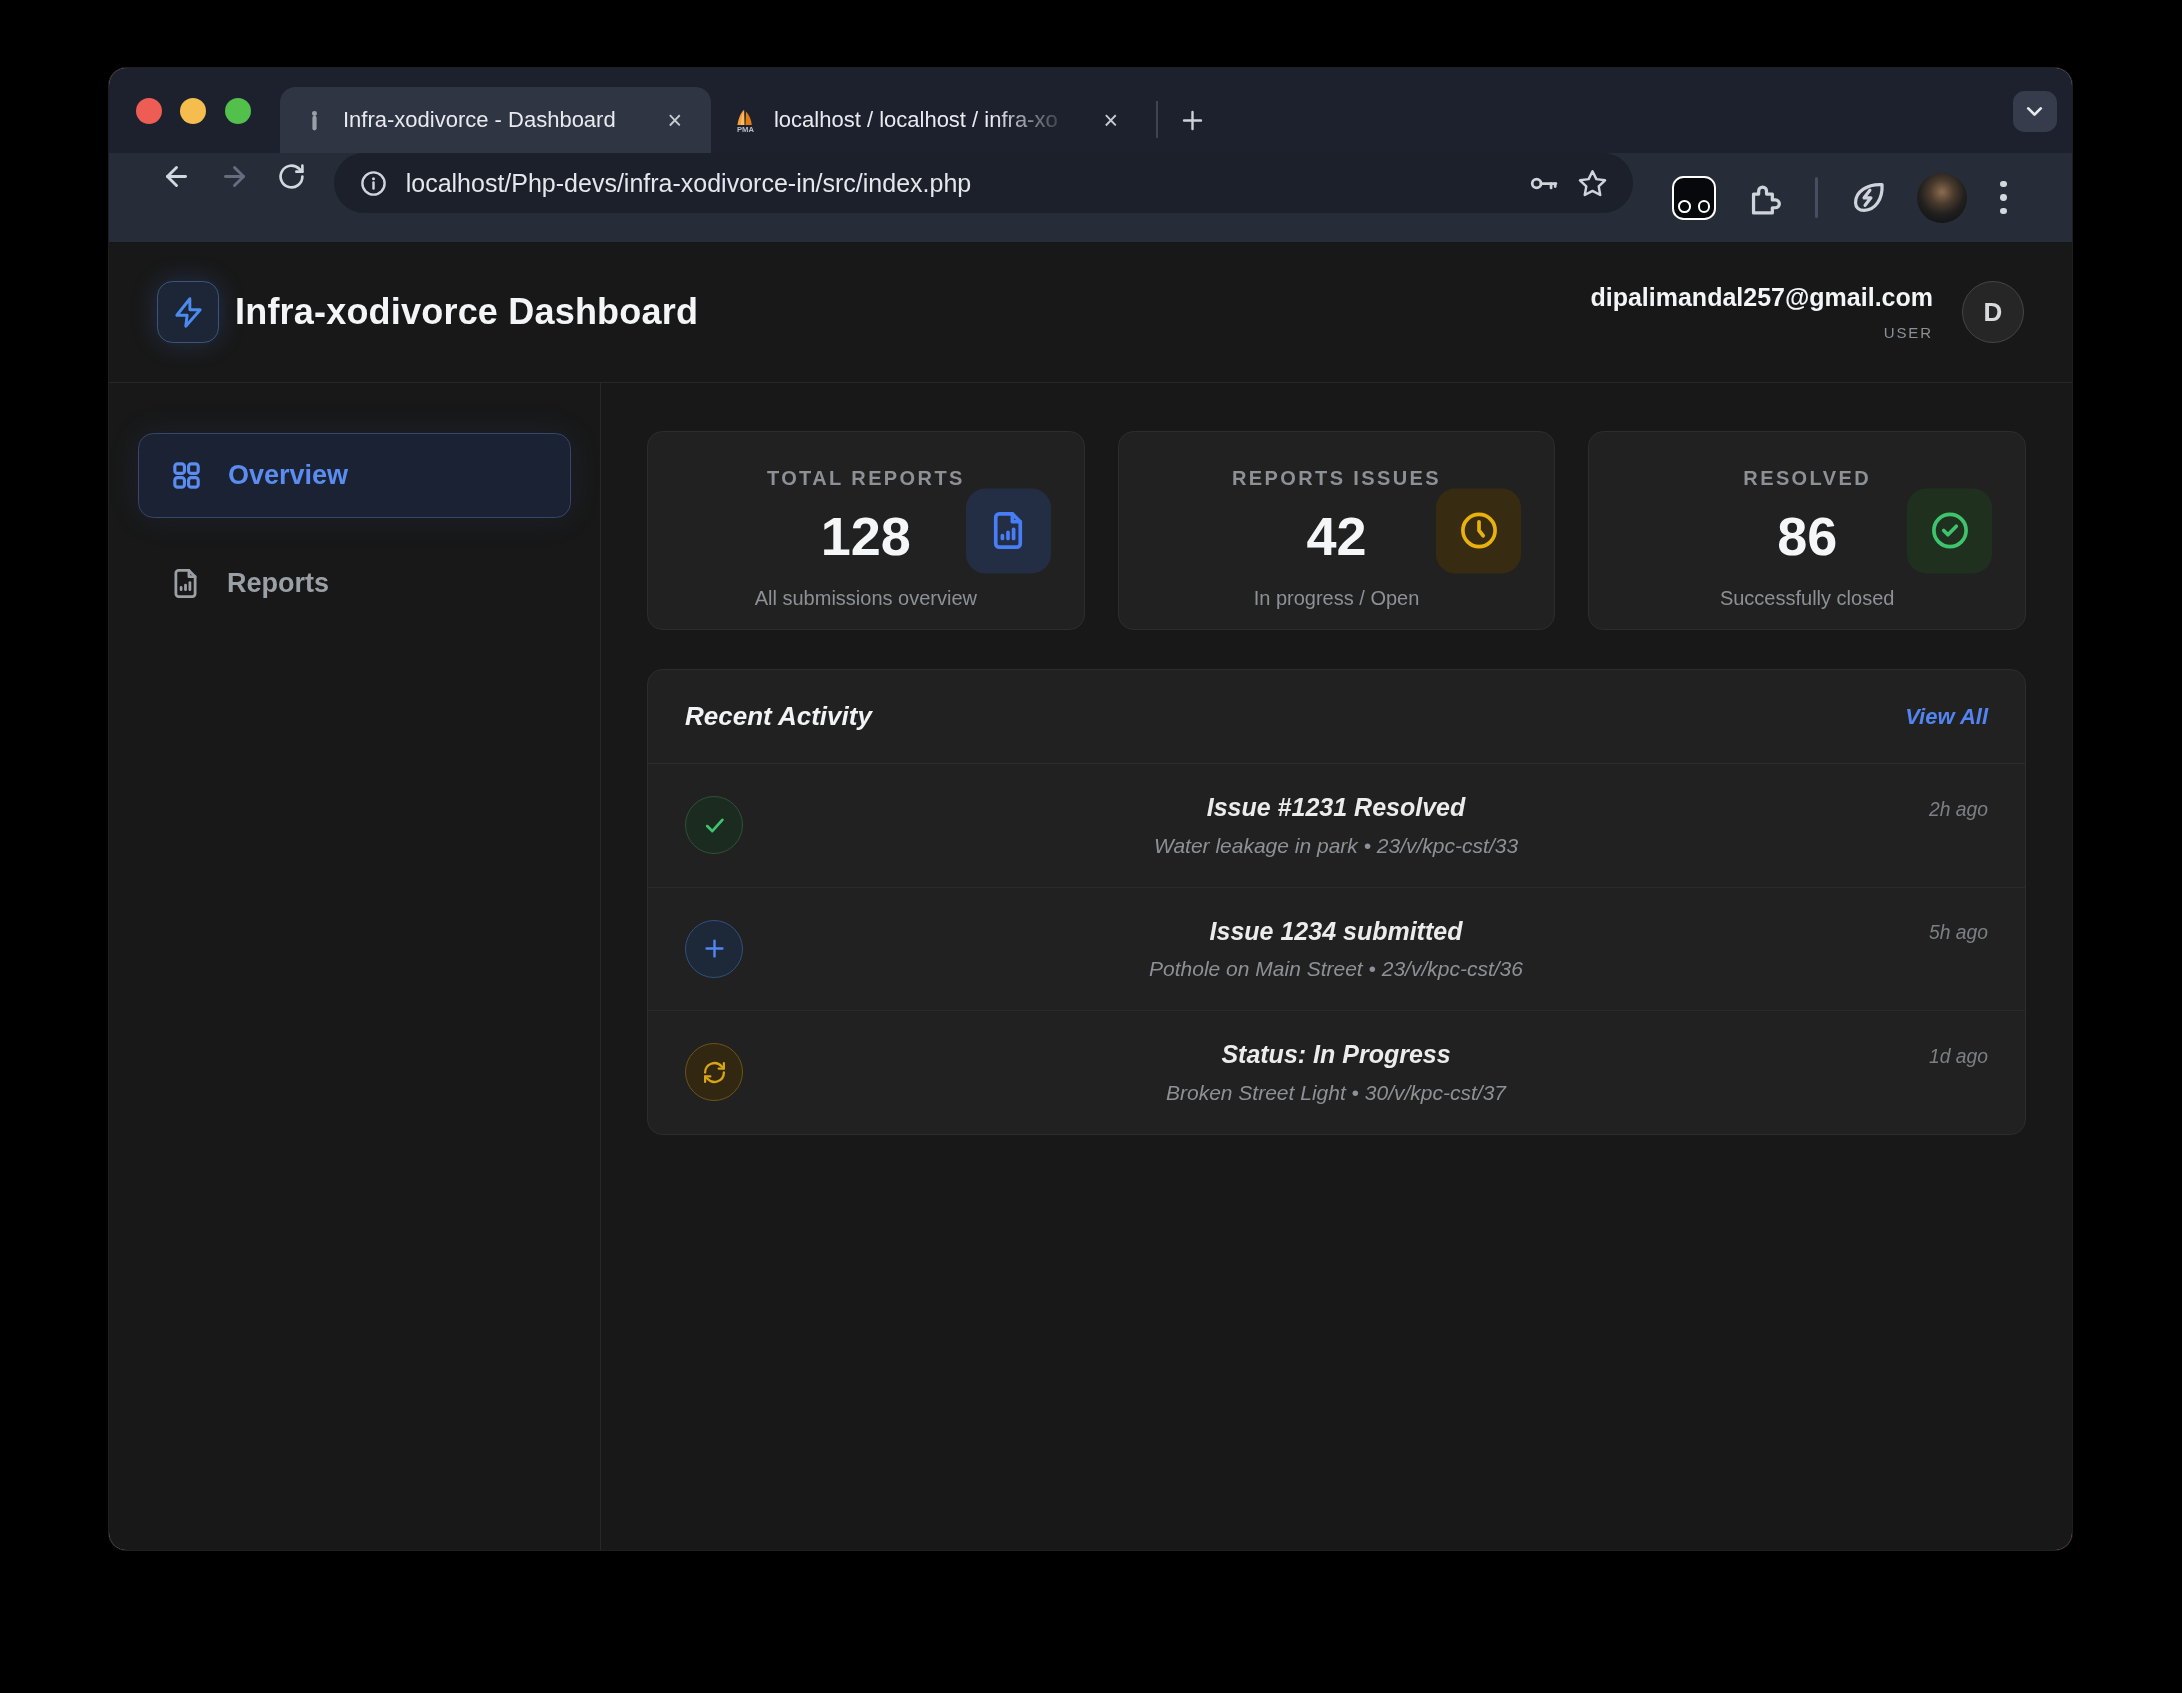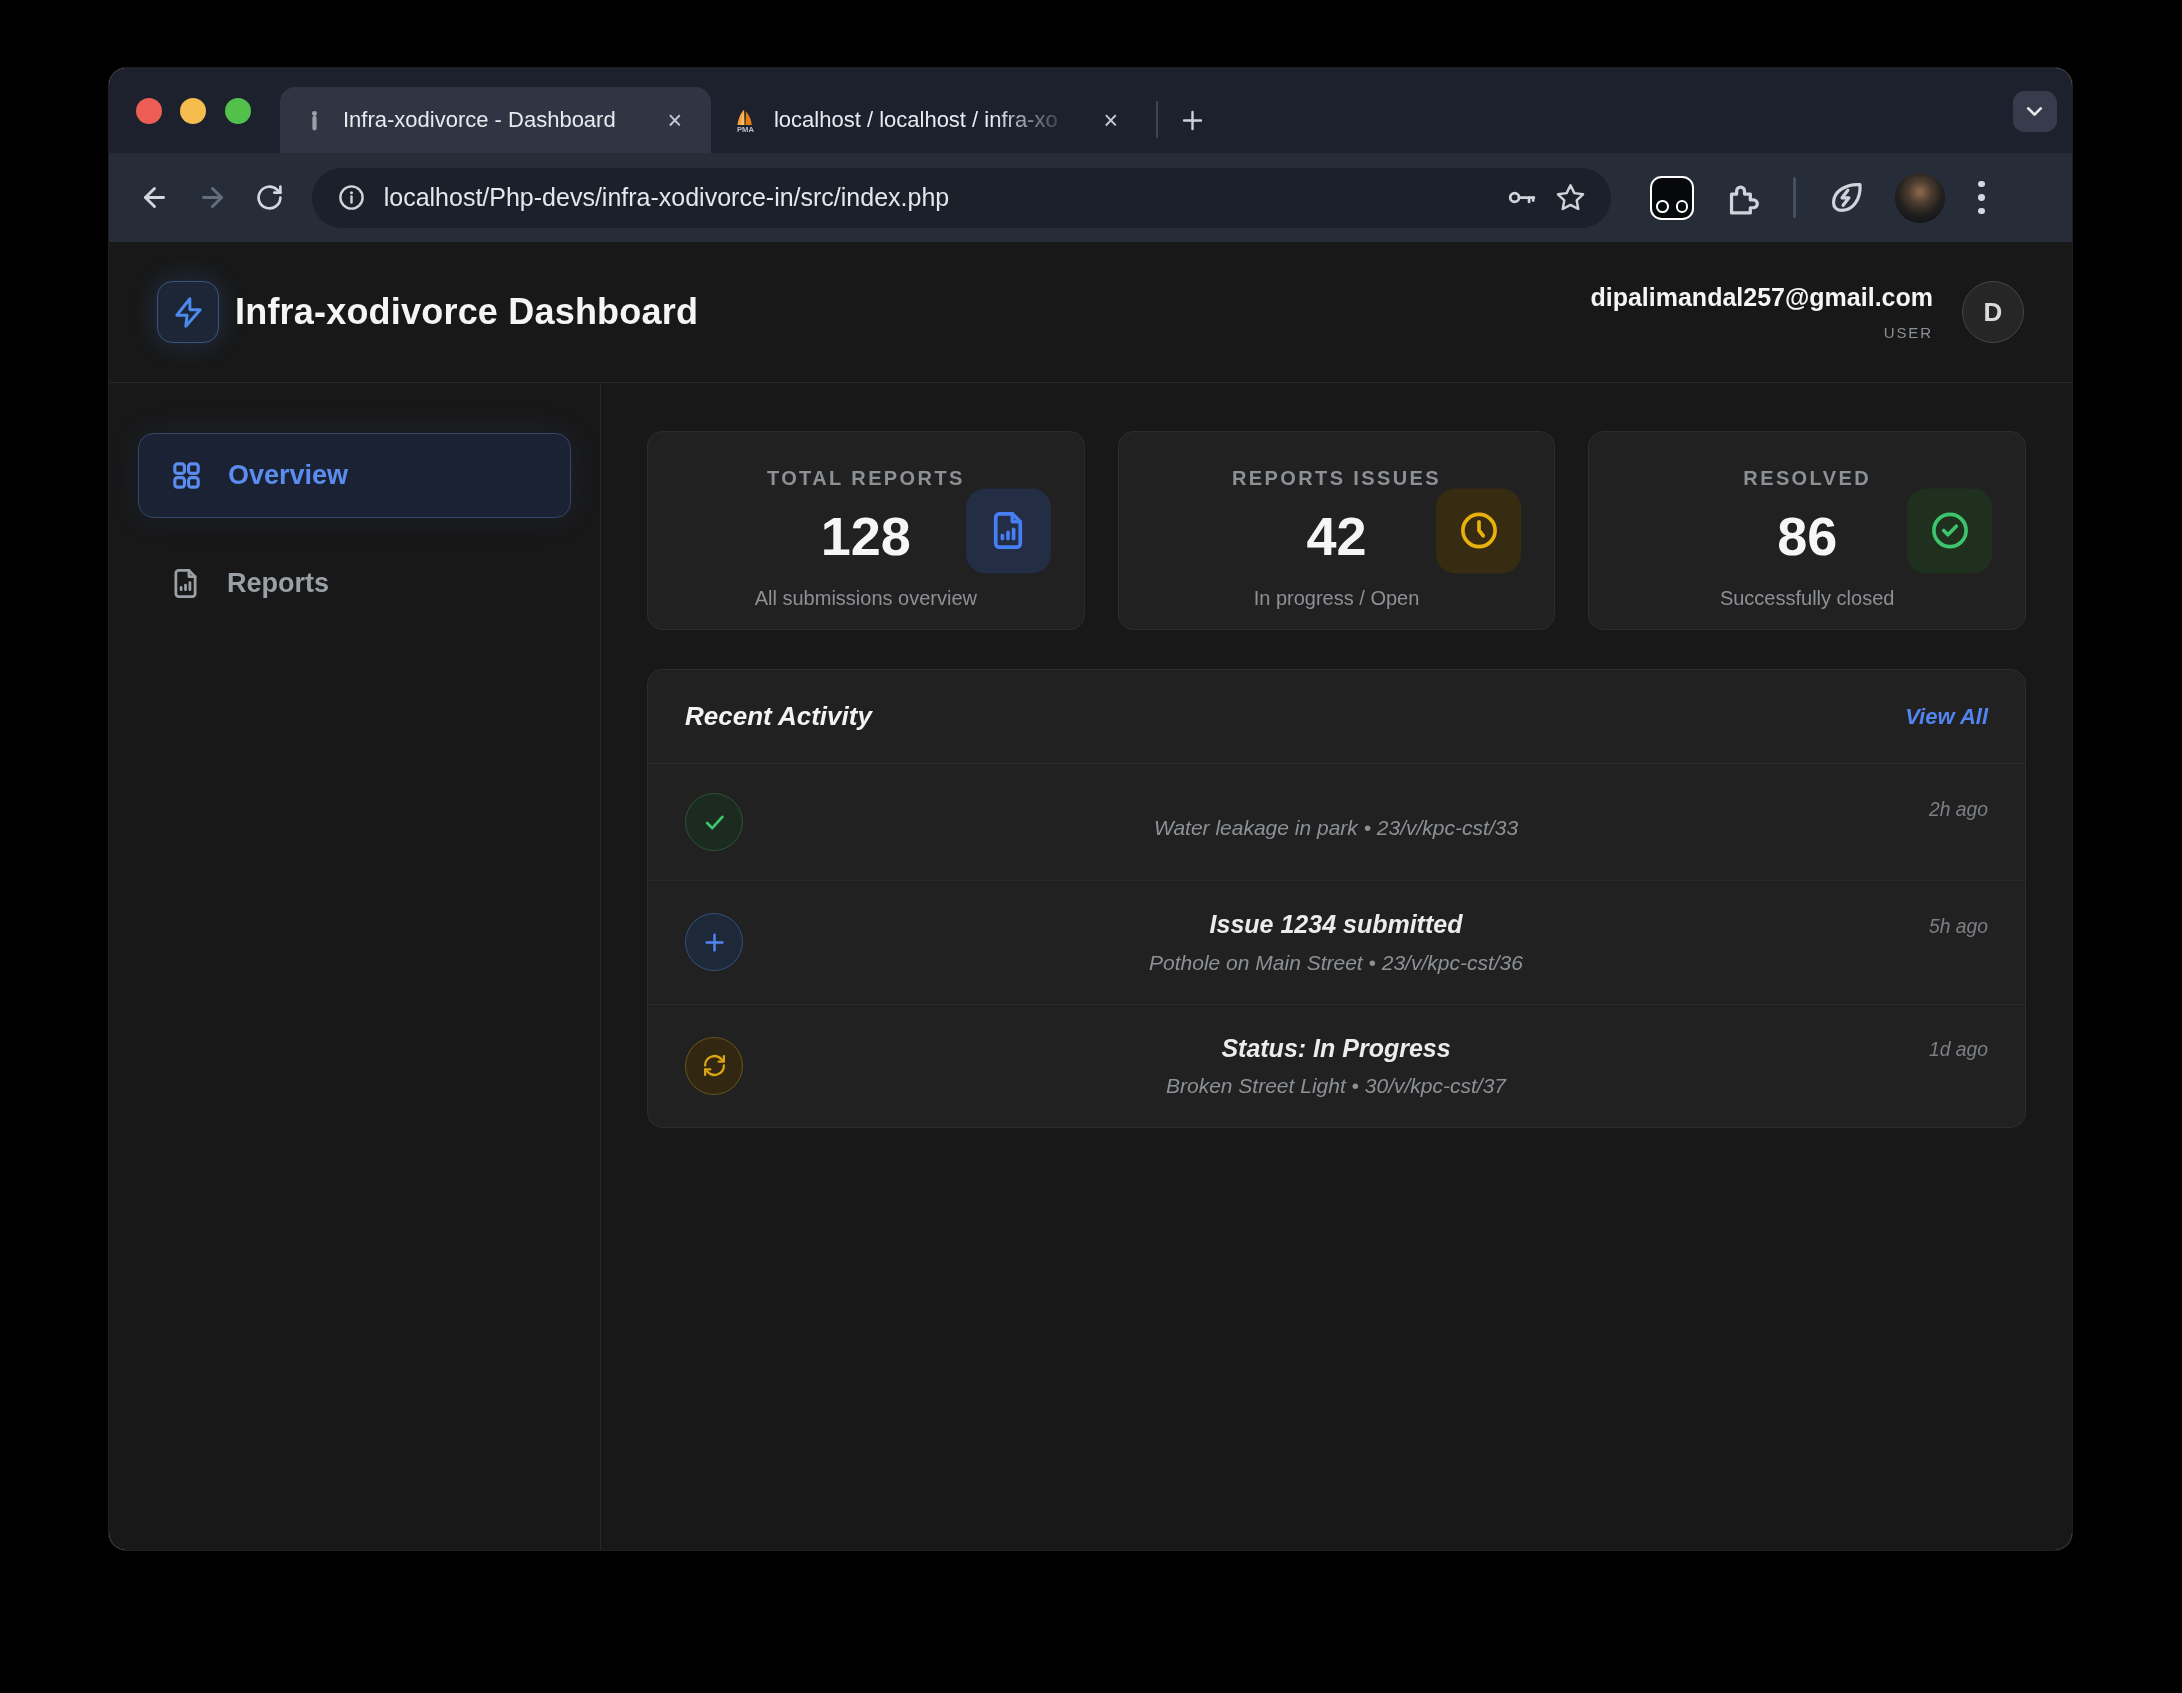--- a/index.html
+++ b/index.html
@@ -26,21 +26,21 @@
   .tab-label { font-size:22px; color:#e8eaef; white-space:nowrap; overflow:hidden; flex:1; }
   .tab.inactive .tab-label { -webkit-mask-image:linear-gradient(to right,#000 72%,transparent 98%); mask-image:linear-gradient(to right,#000 72%,transparent 98%); }
   .tab-close { width:33px; height:33px; border-radius:7.7px; display:flex; align-items:center; justify-content:center; color:#c7cbd3; font-size:25px; line-height:1; flex:none; }
   .favicon { width:27px; height:27px; flex:none; display:flex; align-items:center; justify-content:center; }
 
   .tab-separator { width:1.9px; height:37px; background:#3e4452; margin:0 13.5px 15.4px 9.7px; }
   .new-tab-button { width:42px; height:42px; margin-bottom:11.6px; border-radius:9.7px; display:flex; align-items:center; justify-content:center; color:#cdd1d8; }
   .tabsearch-button { position:absolute; right:15.4px; top:23px; width:44px; height:41px; border-radius:11.6px; background:#363c4b; display:flex; align-items:center; justify-content:center; color:#e7e9ed; }
 
   
-  .toolbar { height:89px; background:#272c39; display:flex; align-items:center; padding:0 17px; flex:none; }
+  .toolbar { height:89px; background:#272c39; display:flex; padding:0 39px; flex:none; }
   .nav-icon { width:46px; height:46px; border-radius:50%; display:flex; align-items:center; justify-content:center; color:#d3d7de; flex:none; margin:0 5.8px; }
   .nav-icon.disabled { color:#656d7e; }
   .urlbar { flex:none; width:1299px; height:60px; background:#1b202b; border-radius:31px; display:flex; align-items:center; padding:0 25px; gap:17.4px; margin-left:13.5px; color:#e4e7ec; }
   .url-text { font-size:25px; color:#e4e7ec; flex:1; white-space:nowrap; }
   .urlbar-icon { color:#cfd3da; display:flex; flex:none; }
   .toolbar-right { display:flex; align-items:center; margin-left:39px; gap:29px; }
   .tb-sep { width:2.9px; height:41px; background:#474e5d; border-radius:1.9px; }
   .ext-two-dots { width:44px; height:44px; background:#06080c; border:2.9px solid #fff; border-radius:11.6px; position:relative; }
   .ext-two-dots i { position:absolute; bottom:4.8px; width:12.6px; height:12.6px; border:2.9px solid #fff; border-radius:50%; }
   .ext-two-dots i.l { left:3.9px; } .ext-two-dots i.r { right:3.9px; }
@@ -310,20 +310,21 @@
               <span class="view-all">View All</span>
             </div>
 
             <div class="activity-row">
               <span class="act-circle circle-green">
                 <svg width="27" height="27" viewBox="0 0 24 24" fill="none" stroke="currentColor" stroke-width="2.4" stroke-linecap="round" stroke-linejoin="round">
                     <path d="M19 7 10 17l-4.5-4.5"></path>
                   </svg>
               </span>
               <span class="act-texts">
+                <div class="act-title">Issue #1231 Resolved</div>
                 <div class="act-sub">Water leakage in park • 23/v/kpc-cst/33</div>
               </span>
               <span class="act-time">2h ago</span>
             </div>
 
             <div class="activity-row">
               <span class="act-circle circle-blue">
                 <svg width="27" height="27" viewBox="0 0 24 24" fill="none" stroke="currentColor" stroke-width="2.2" stroke-linecap="round">
                     <path d="M12 5v14M5 12h14"></path>
                   </svg>

